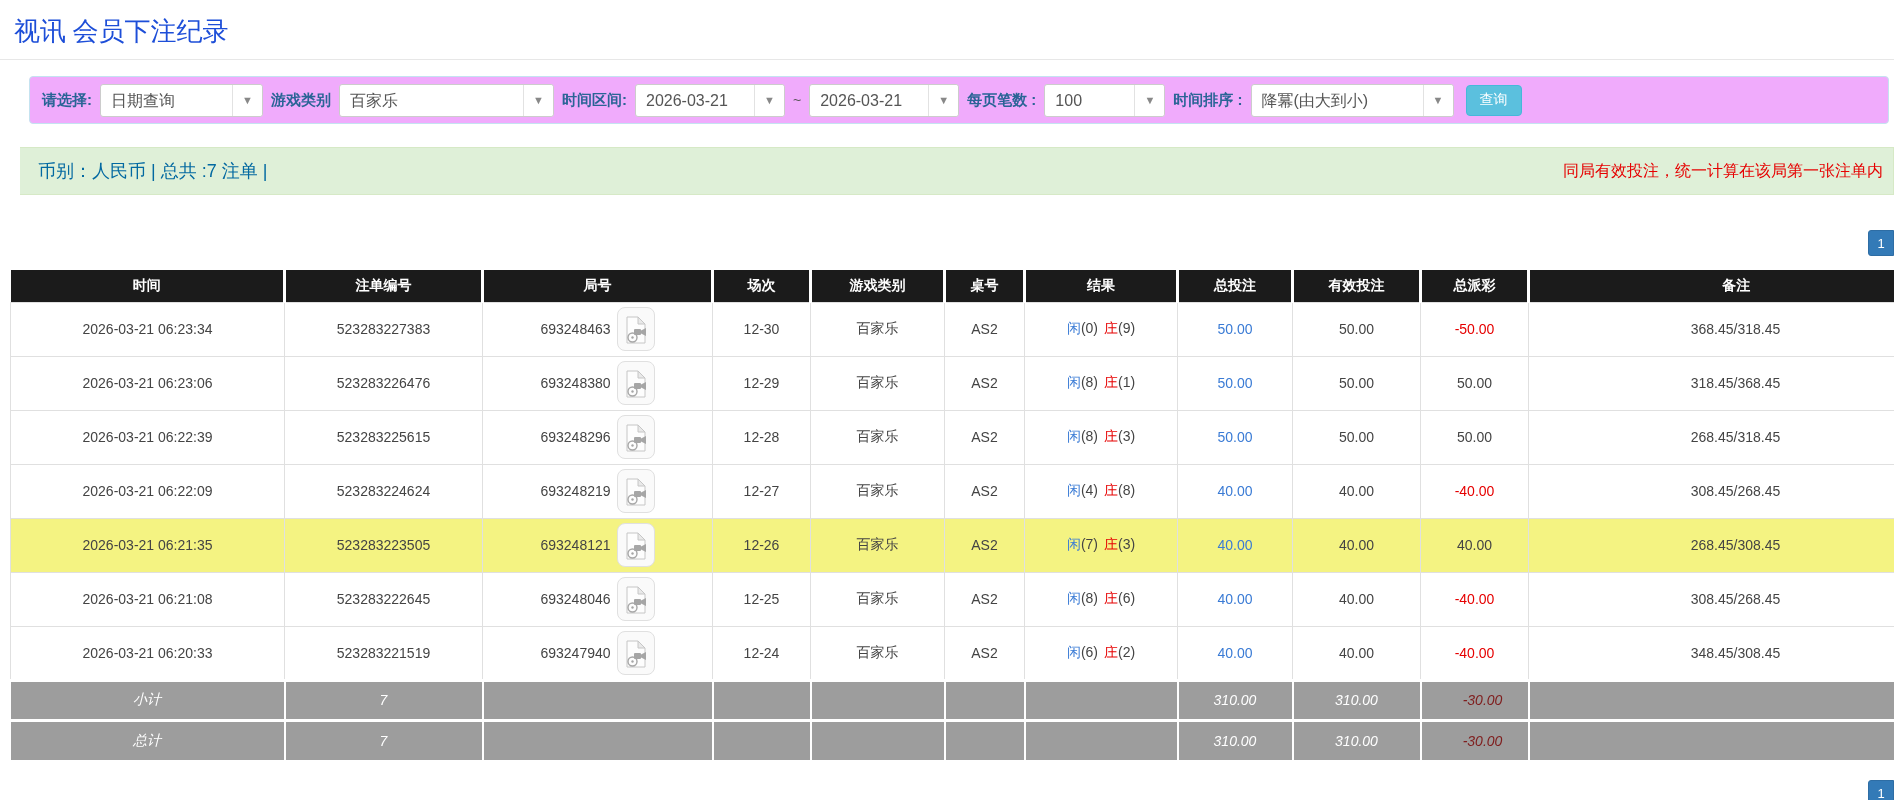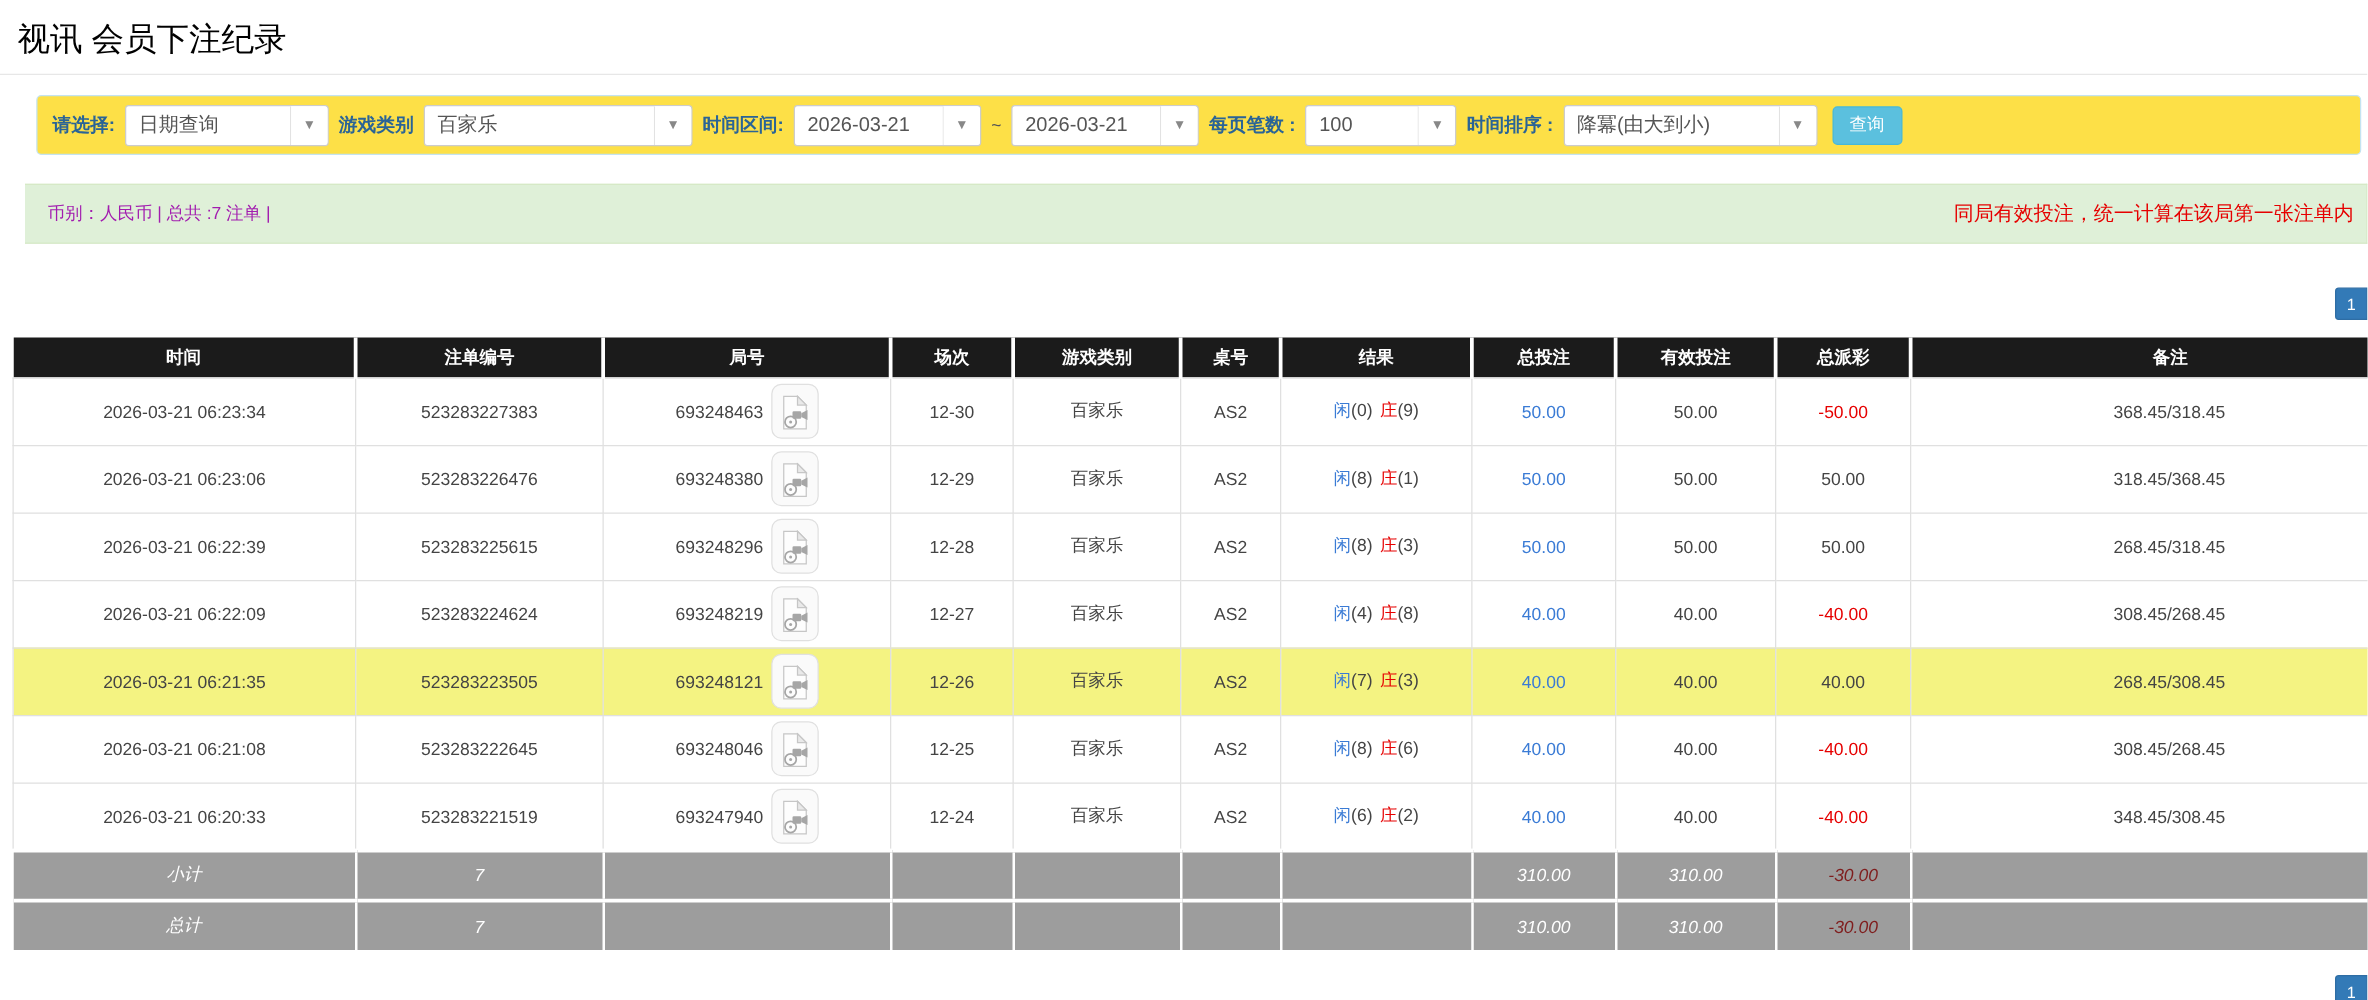--- a/index.html
+++ b/index.html
@@ -1,23 +1,23 @@
 <!DOCTYPE html>
 <html><head>
 <meta charset="utf-8">
 <style>
   * { box-sizing: border-box; margin: 0; padding: 0; }
   html, body { width: 1894px; height: 800px; overflow: hidden; background: #fff;
     font-family: "Liberation Sans", "DejaVu Sans", sans-serif; color: #333; }
 
-  .page-title { font-size: 26px; font-weight: 400; color: #000000; margin: 14px 0 0 14px; }
+  .page-title { font-size: 26px; font-weight: 400; color: #1d4ed8; margin: 14px 0 0 14px; font-family: Liberation Serif, serif; }
   .title-rule { border-top: 1px solid #e7e7e7; margin-top: 10px; }
 
   
-  .filter-bar { margin: 16px 5px 0 29px; height: 48px; background: #fde047;
+  .filter-bar { margin: 16px 5px 0 29px; height: 48px; background: #f0abfc;
     border: 1px solid #c4e3f0; border-radius: 4px; display: flex; align-items: center;
     padding: 0 12px; gap: 8px; }
   .f-label { color: #2a6496; font-weight: bold; font-size: 15px; white-space: nowrap; }
   .sel { display: inline-flex; background: #fff; border: 1px solid #ccc; border-radius: 3px;
     height: 33px; align-items: stretch; cursor: pointer; }
   .sel .txt { padding: 0 10px; line-height: 31px; font-size: 16px; color: #555; flex: 1;
     white-space: nowrap; overflow: hidden; }
   .sel .arr { width: 30px; border-left: 1px solid #e2e2e2; display: flex; align-items: center;
     justify-content: center; color: #888; font-size: 11px; background: #fff;
     border-radius: 0 3px 3px 0; }
@@ -27,21 +27,21 @@
   .sel-size   { width: 121px; }
   .sel-sort   { width: 203px; }
   .tilde { color: #555; font-size: 14px; }
   .btn-search { background: #5bc0de; color: #fff; border: 1px solid #46b8da; border-radius: 4px;
     font-size: 14px; height: 31px; padding: 0 13px; cursor: pointer; margin-left: 4px; }
 
   
   .info-bar { margin: 23px 0 0 20px; height: 48px; background: #dff0d8;
     border: 1px solid #d6e9c6; border-left: none; display: flex; align-items: center;
     justify-content: space-between; padding: 0 10px 0 18px; }
-  .info-left { color: #a21caf; font-size: 14px; }
+  .info-left { color: #0369a1; font-size: 18px; }
   .info-right { color: #e60000; font-size: 16px; }
 
   
   .pager-row { display: flex; justify-content: flex-end; }
   .pager-top { margin-top: 35px; }
   .pager-bottom { margin-top: 20px; }
   .page-btn { min-width: 26px; height: 26px; background: #337ab7; border: 1px solid #2e6da4;
     color: #fff; font-size: 13px; display: flex; align-items: center; justify-content: center;
     border-radius: 3px 0 0 3px; cursor: pointer; }
 

